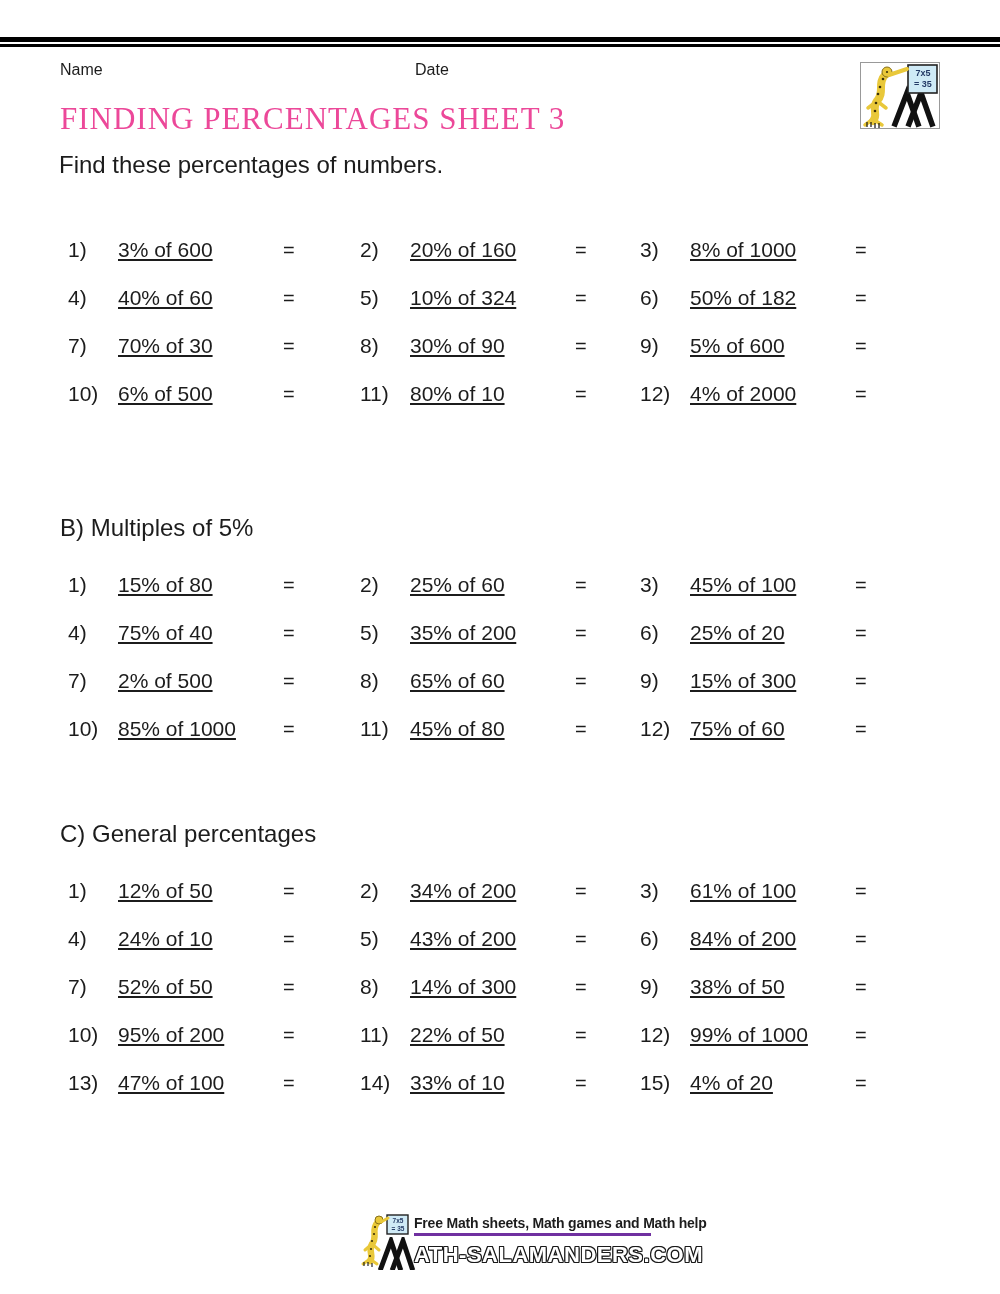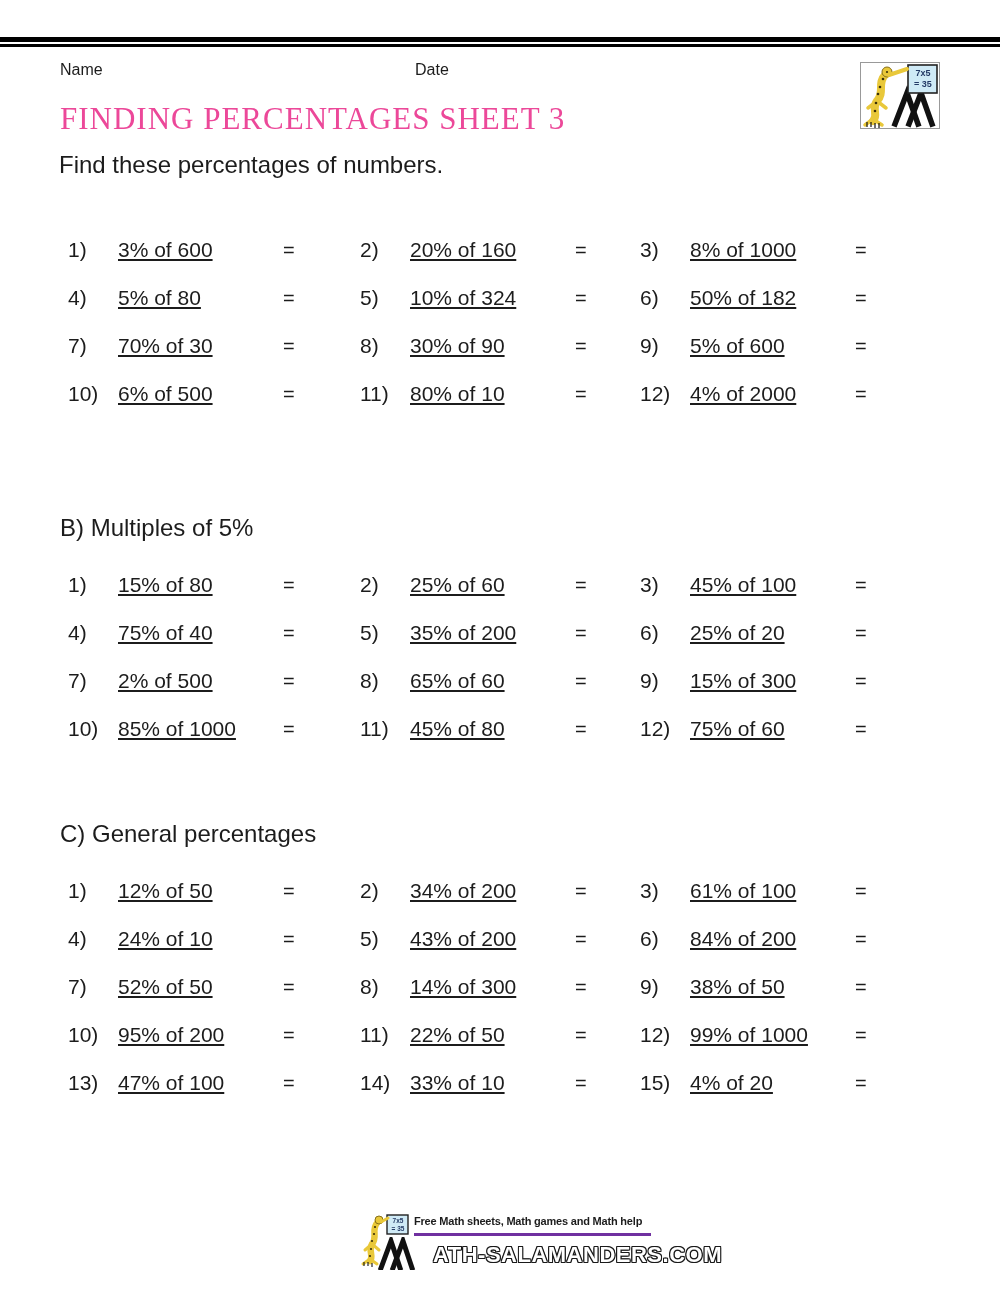--- a/index.html
+++ b/index.html
@@ -31,33 +31,32 @@
   .problem-grid{
     display:grid;grid-template-columns:292px 280px 308px;
     margin:19px 0 0 60px;
   }
   .prob{display:flex;align-items:center;height:48px;font-size:21px;padding-left:8px;box-sizing:border-box;}
   .prob .num{width:50px;flex:none;}
   .prob .expr{width:148px;flex:none;text-align:left;white-space:nowrap;text-decoration:underline;}
   .prob .eq{margin-left:17px;font-size:20px;}
   .footer{position:absolute;left:352px;top:1212px;width:310px;height:62px;}
   .footer-tagline{
-    position:absolute;left:62px;top:3px;font-size:11px;font-weight:bold;
+    position:absolute;left:62px;top:3px;font-size:14px;font-weight:bold;
     letter-spacing:-0.2px;white-space:nowrap;
   }
   .footer-rule{position:absolute;left:62px;top:21px;width:237px;height:3px;background:#7030a0;}
   .footer-mascot{position:absolute;left:8px;top:1px;}
   .site-wordmark{position:absolute;left:26px;top:25px;display:flex;align-items:flex-end;}
   .site-initial{flex:none;margin-right:-2px;}
   .site-rest{
     font-size:22px;font-weight:bold;letter-spacing:0.5px;color:#fff;line-height:30px;
     text-shadow:-1px -1px 0 #1a1a1a,1px -1px 0 #1a1a1a,-1px 1px 0 #1a1a1a,1px 1px 0 #1a1a1a,
                  0 -1px 0 #1a1a1a,0 1px 0 #1a1a1a,-1px 0 0 #1a1a1a,1px 0 0 #1a1a1a;
     white-space:nowrap;
-    margin-left:19px;
   }
 </style>
 </head>
 <body>
 
 <div class="top-bar"></div>
 
 <span class="name-label">Name</span>
 <span class="date-label">Date</span>
 
@@ -108,21 +107,21 @@
         <span class="expr">20% of 160</span>
         <span class="eq">=</span>
       </div>
       <div class="prob">
         <span class="num">3)</span>
         <span class="expr">8% of 1000</span>
         <span class="eq">=</span>
       </div>
       <div class="prob">
         <span class="num">4)</span>
-        <span class="expr">5% of 80</span>
+        <span class="expr">40% of 60</span>
         <span class="eq">=</span>
       </div>
       <div class="prob">
         <span class="num">5)</span>
         <span class="expr">10% of 324</span>
         <span class="eq">=</span>
       </div>
       <div class="prob">
         <span class="num">6)</span>
         <span class="expr">50% of 182</span>

